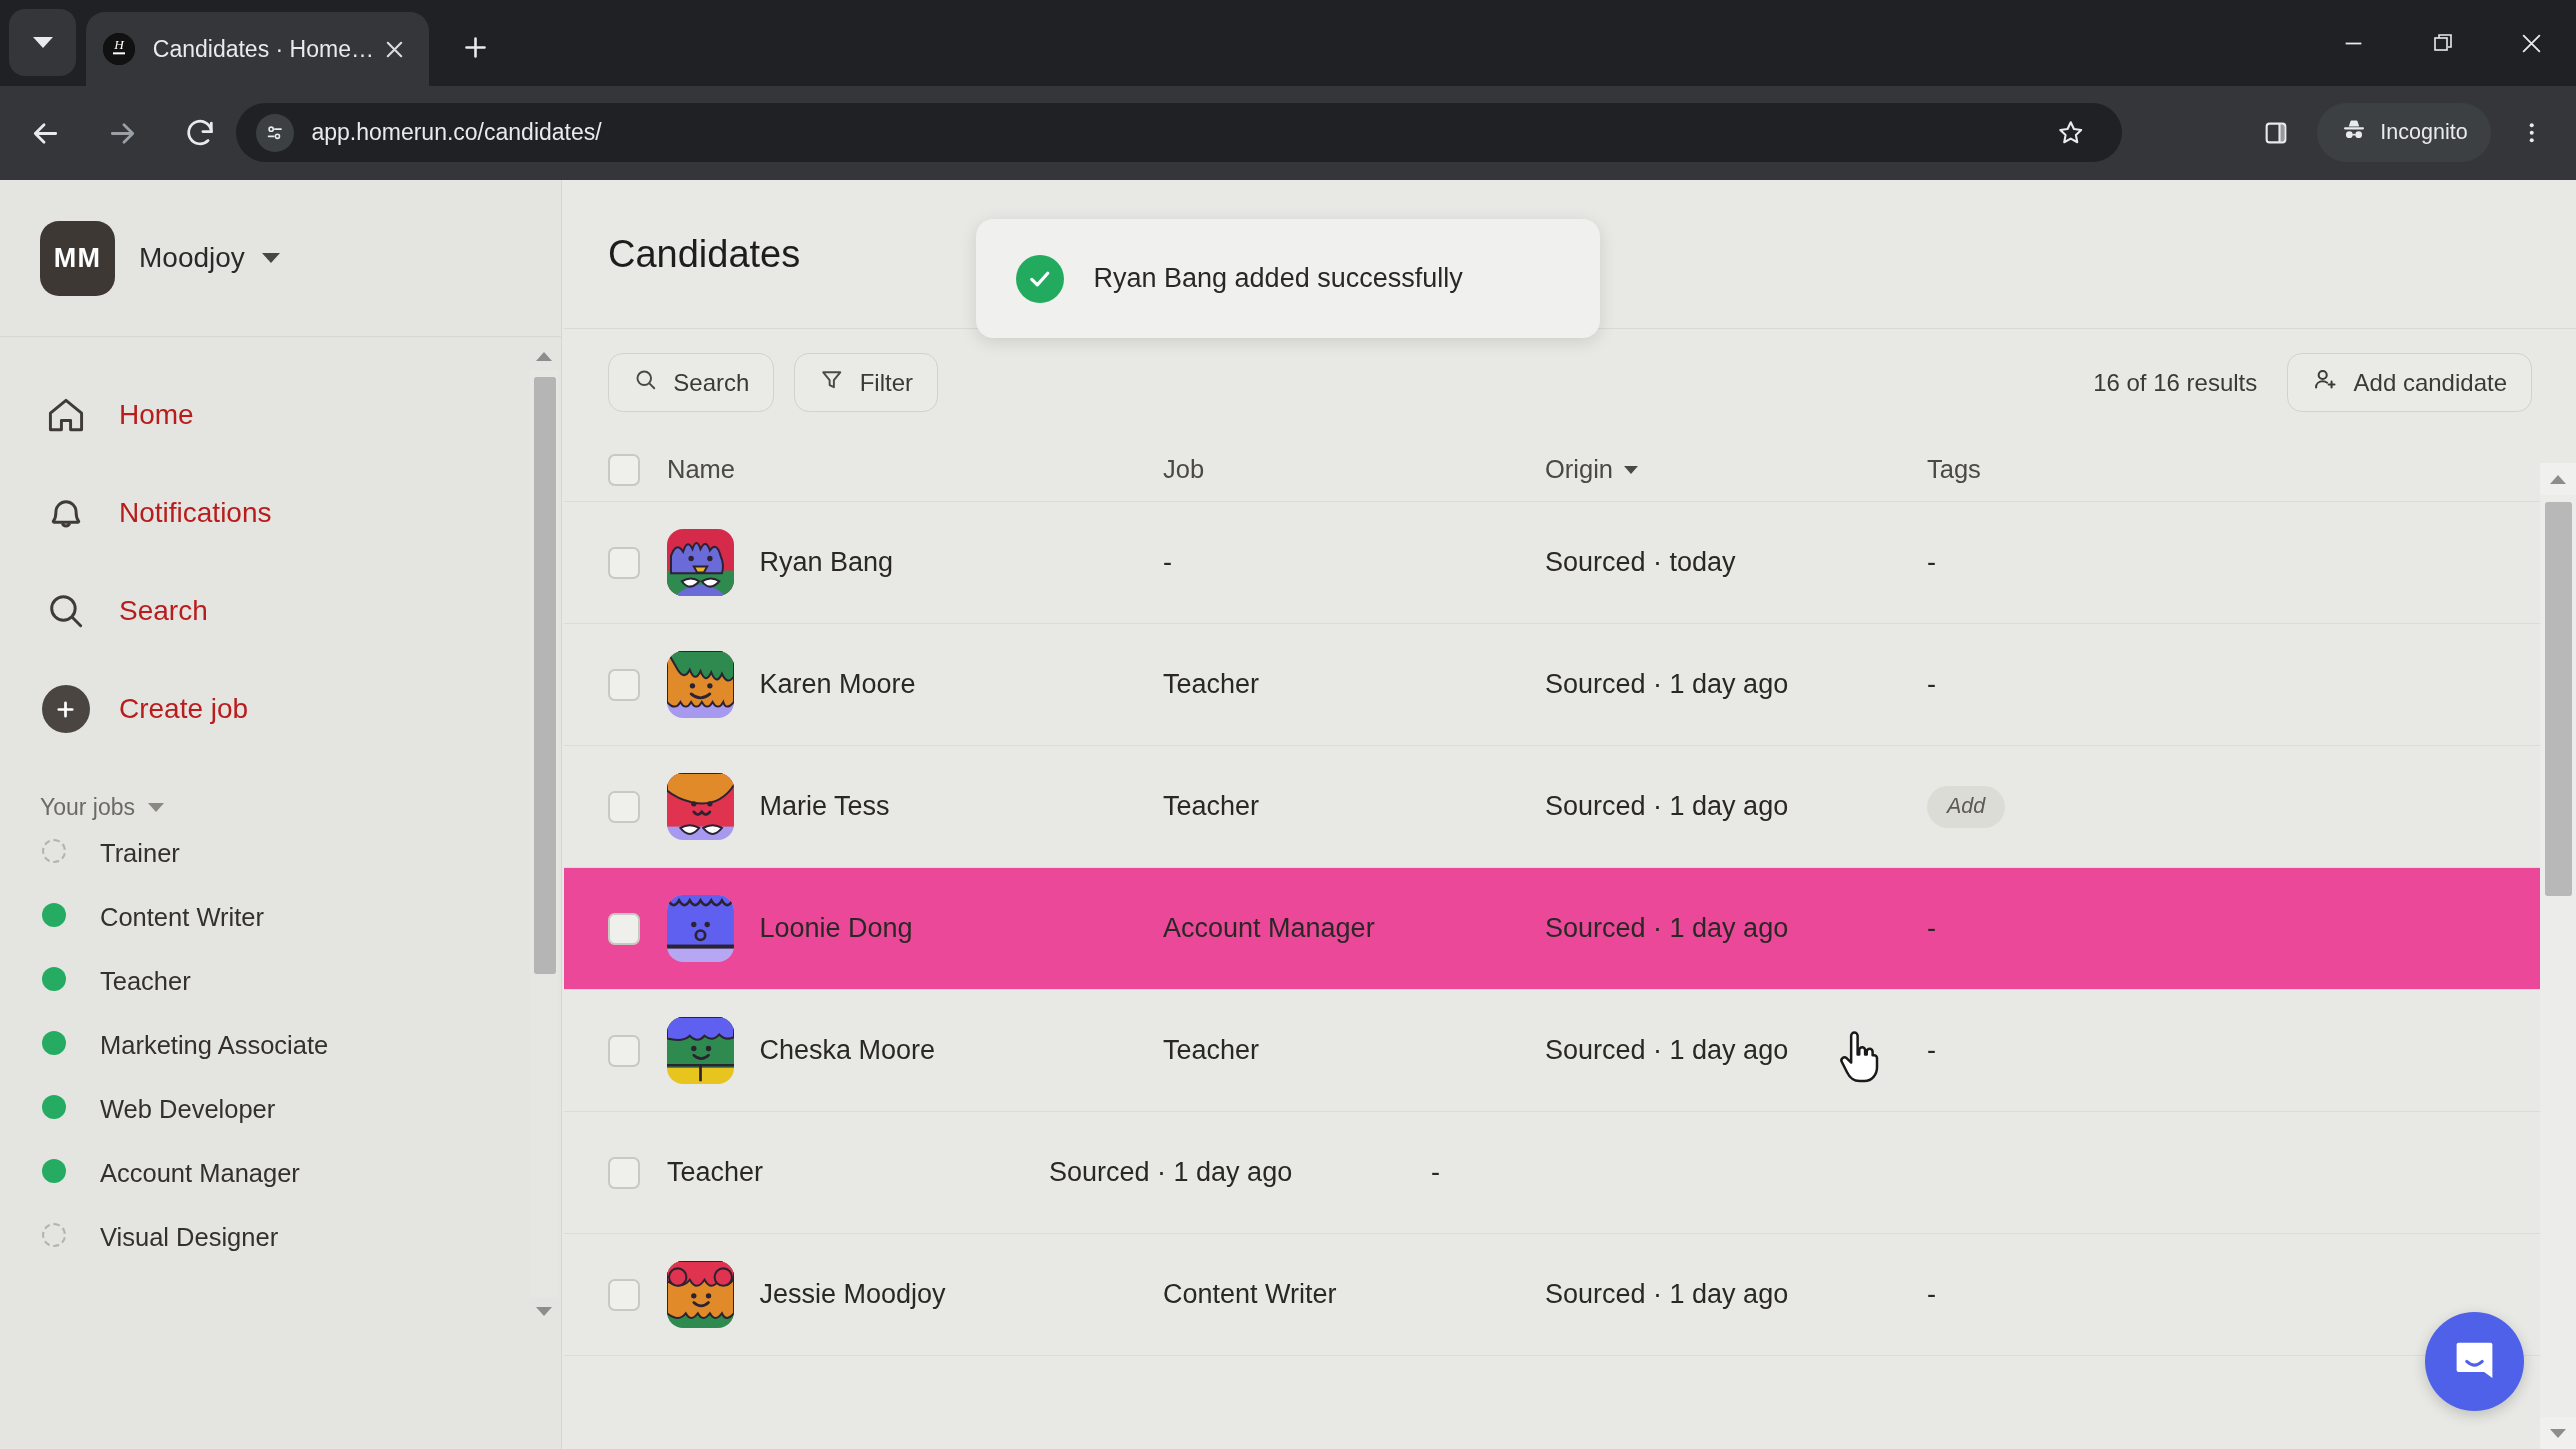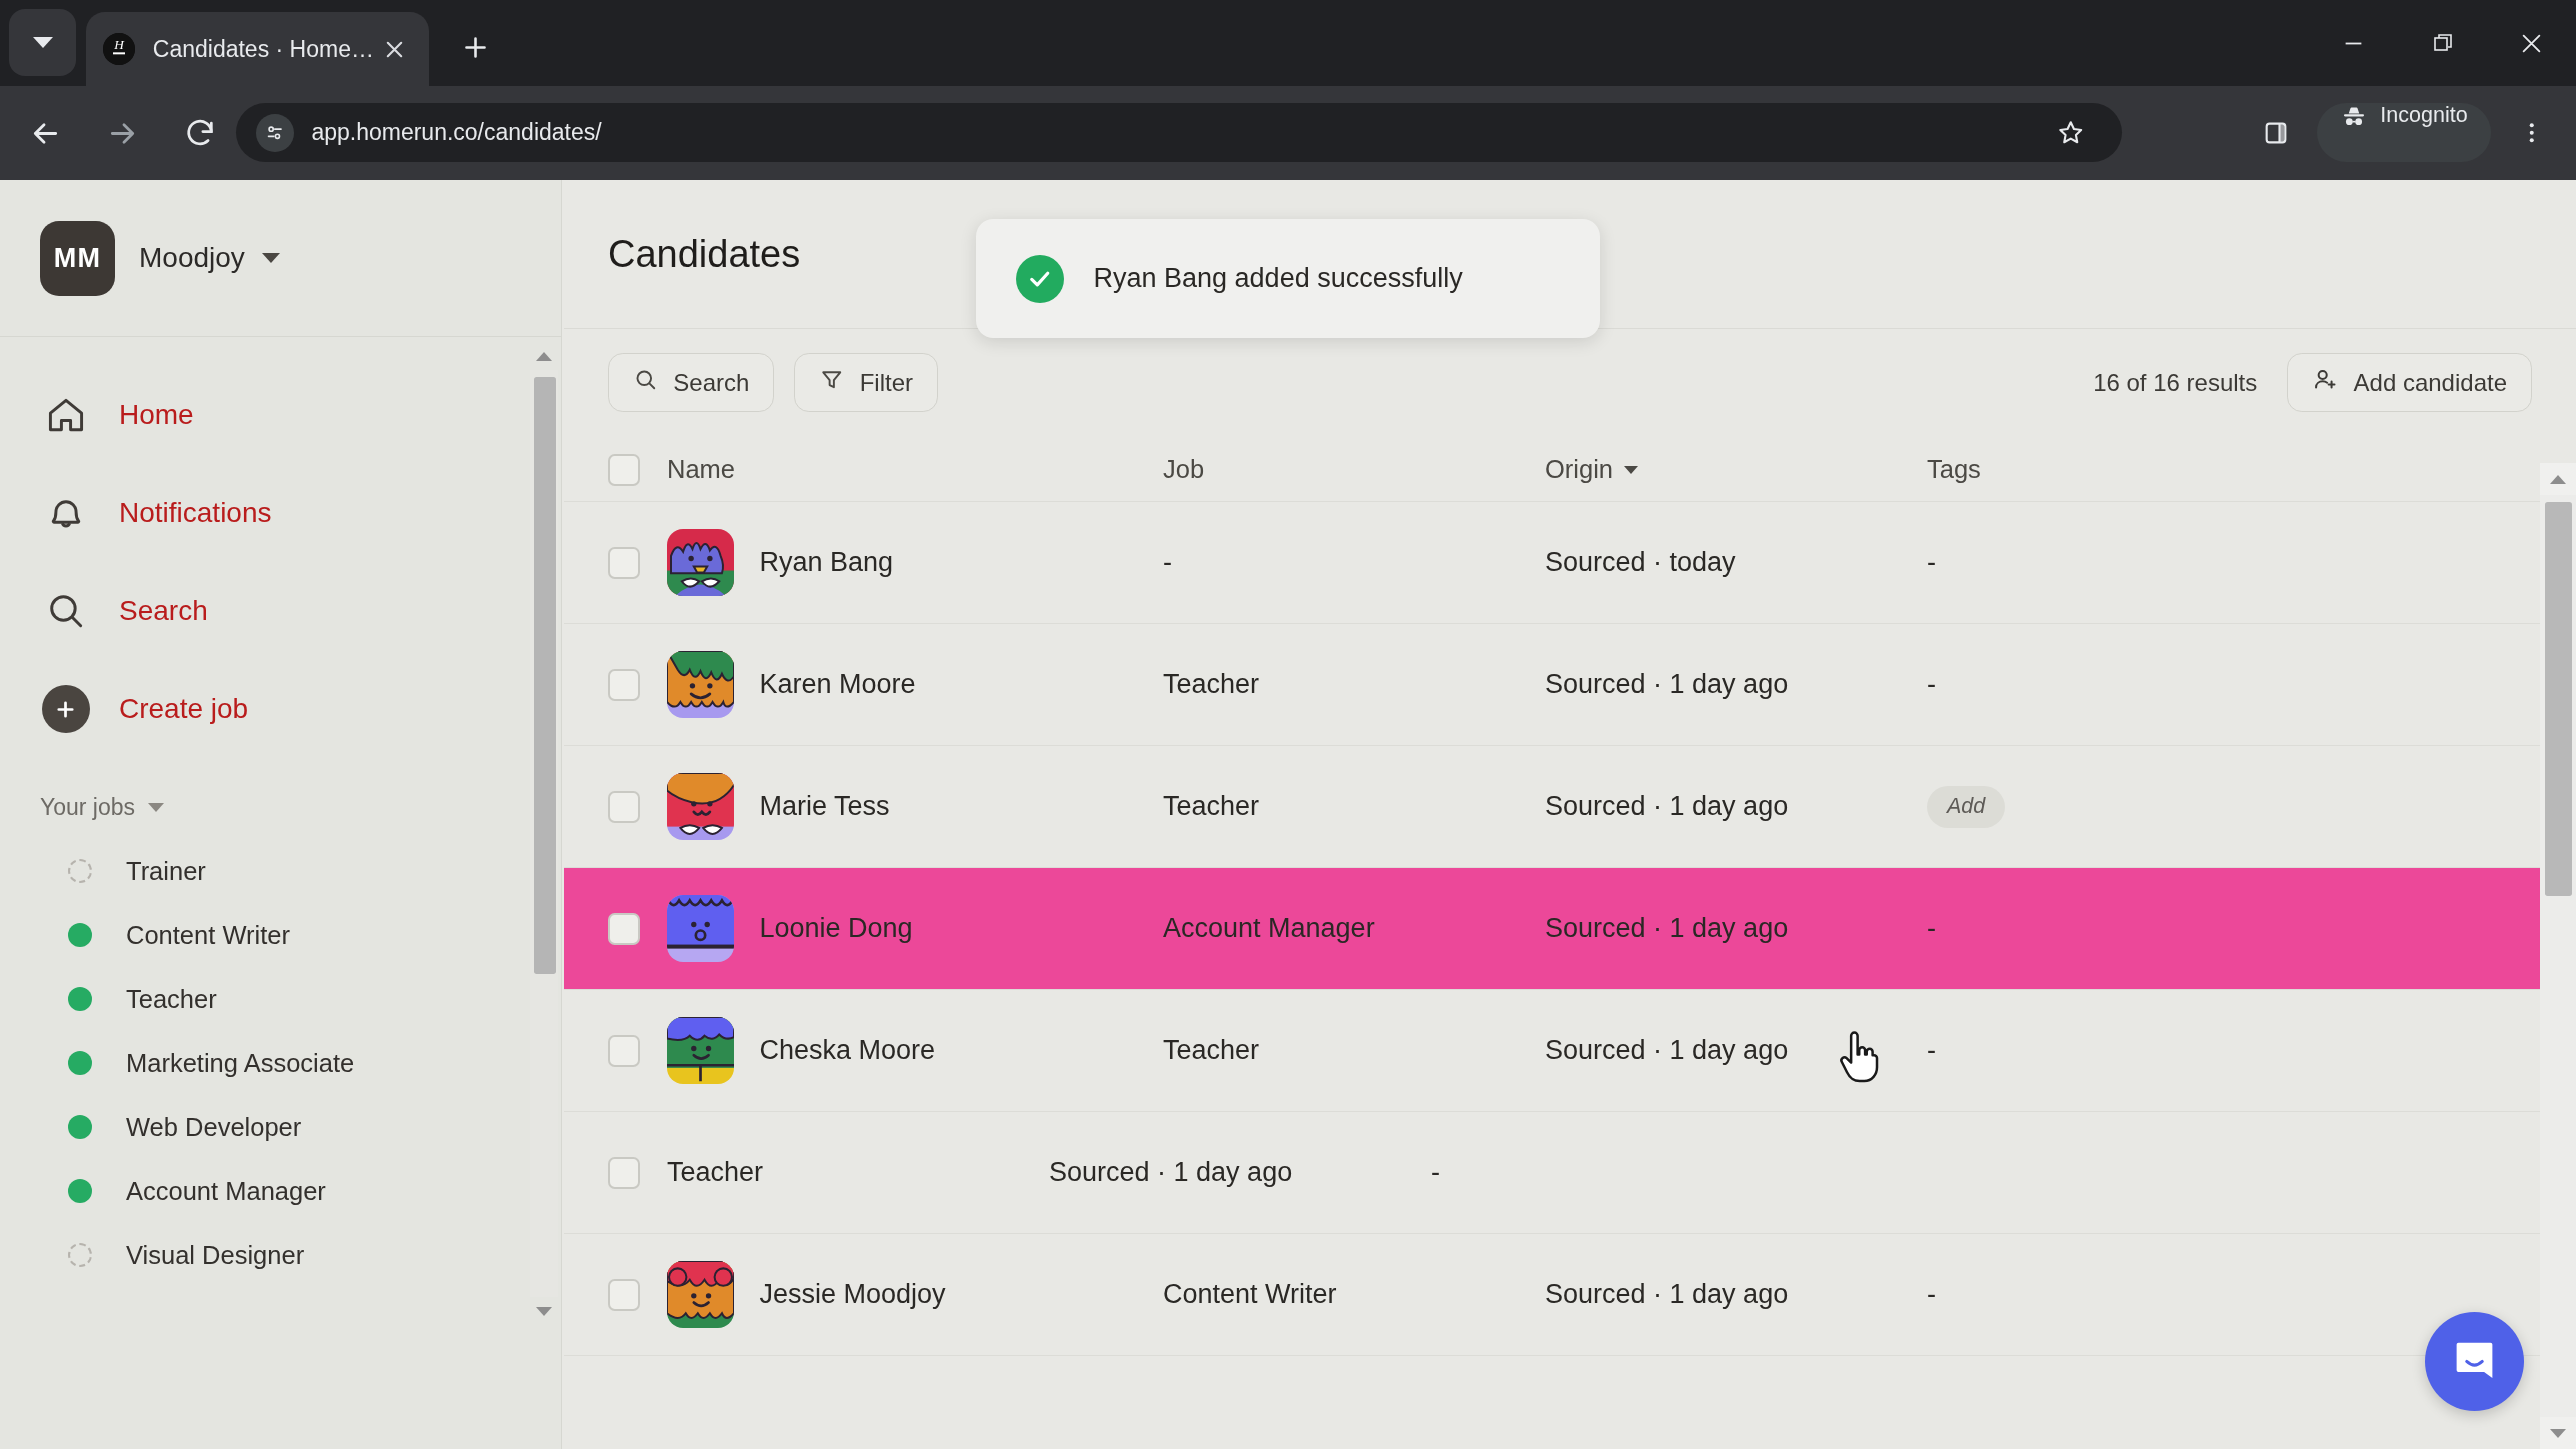--- a/index.html
+++ b/index.html
@@ -89,21 +89,21 @@
     color: #e8eaed; cursor: pointer;
   }
   .tb-right {
     position: absolute; right: 12px; top: 14.8px; display: flex; align-items: center;
   }
   .tb-icon {
     width: 64px; height: 64px; display: flex; align-items: center;
     justify-content: center; color: #e8eaed; cursor: pointer;
   }
   .incognito-pill {
-    display: flex; align-items: flex-start; gap: 12px;
+    display: flex; align-items: center; gap: 12px;
     background: #3c4043; border-radius: 29.5px; height: 59px;
     padding: 0 23px; margin: 0 9.4px; cursor: pointer;
   }
   .incognito-pill span { color: #e8eaed; font-size: 21.5px; }
 
   
   #page {
     position: absolute; top: 180px; left: 0; width: 2576px; height: 1269px;
     background: #e8e8e4; overflow: hidden;
   }
@@ -152,22 +152,22 @@
     display: flex; align-items: center; padding-left: 40px;
     height: 64px; margin-top: 17.4px; cursor: pointer;
   }
   .yourjobs-label { font-size: 23px; color: #6d6a65; }
   .yourjobs-caret {
     width: 0; height: 0; margin-left: 13.4px;
     border-left: 8px solid transparent; border-right: 8px solid transparent;
     border-top: 9.4px solid #8b8882;
   }
   .job-item {
-    display: flex; align-items: center; height: 64px;
-    padding-left: 68px; cursor: pointer;
+    display: flex; align-items: flex-start; height: 64px;
+    padding-left: 42px; cursor: pointer;
   }
   .dot { width: 24px; height: 24px; border-radius: 50%; flex: 0 0 auto; }
   .dot.live { background: #26ab63; }
   .dot.draft {
     background: transparent;
     border: 2.7px dashed #b6b3ad;
   }
   .job-label { font-size: 25.5px; color: #33302d; margin-left: 34px; }
 
   .sb-scrollbar {

